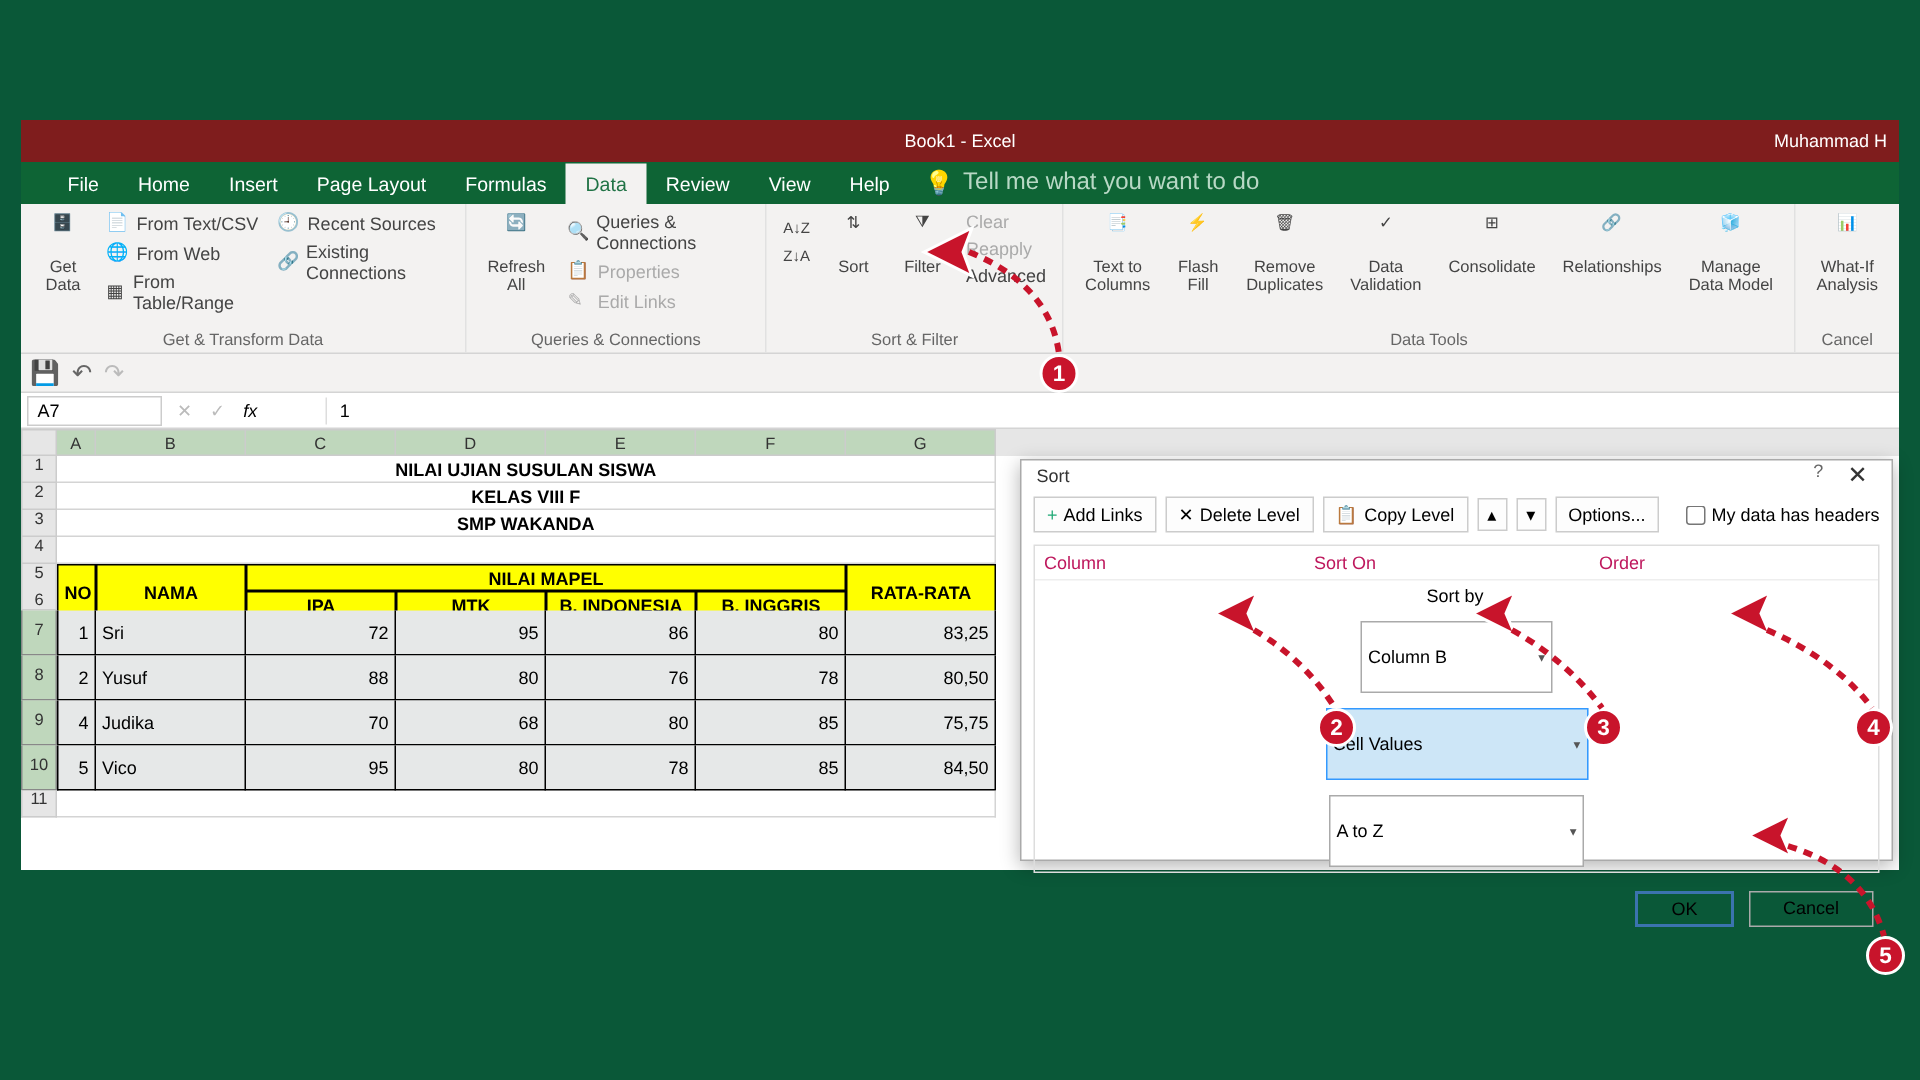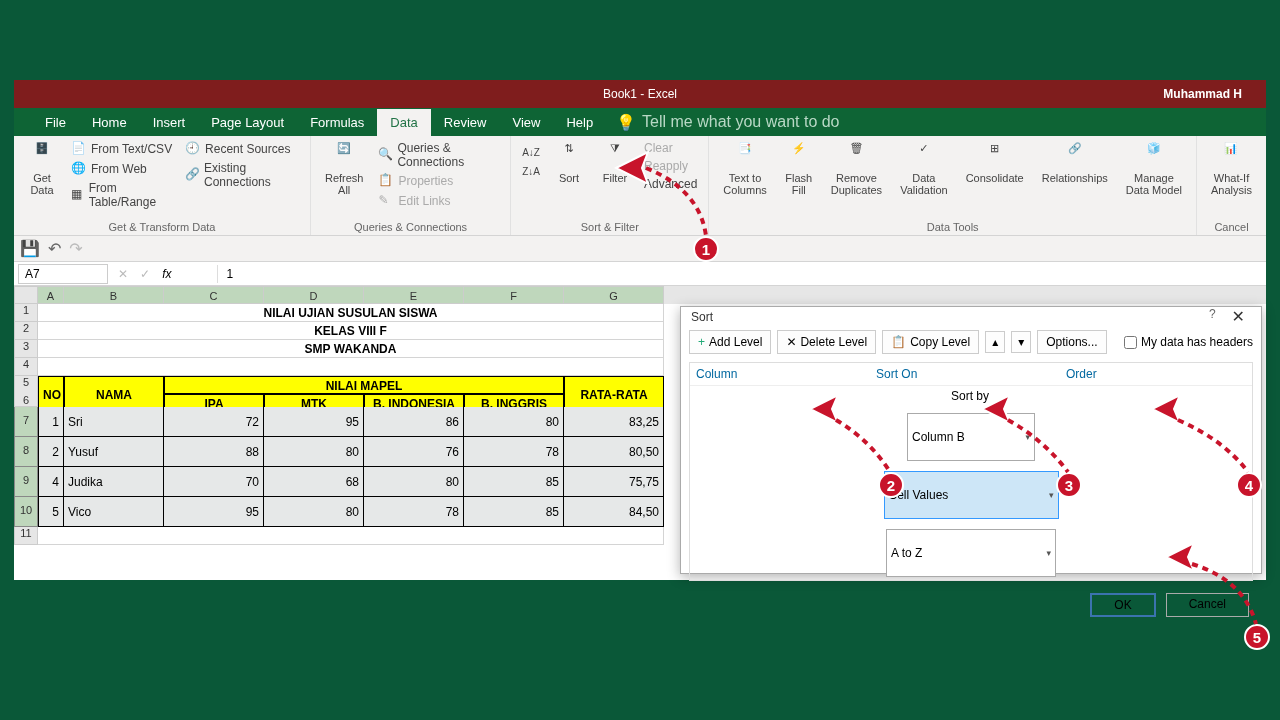--- a/index.html
+++ b/index.html
@@ -1,20 +1,20 @@
 <!DOCTYPE html>
 <html><head>
 <meta charset="utf-8">
 <style>
 * { box-sizing: border-box; margin: 0; padding: 0; font-family: "Segoe UI", Arial, sans-serif; }
 body { background: #0a5838; width: 1280px; height: 720px; overflow: hidden; position: relative; }
 .excel-window { position: absolute; left: 14px; top: 80px; width: 1252px; height: 500px; background: #fff; }
 .titlebar { background: #7f1d1d; height: 28px; color: #fff; font-size: 12px; display: flex; align-items: center; }
 .titlebar .title { position: absolute; left: 50%; transform: translateX(-50%); }
-.titlebar .user { position: absolute; right: 24px; font-weight: bold; }
+.titlebar .user { position: absolute; right: 8px; }
 .ribbon-tabs { background: #0e6435; height: 28px; display: flex; align-items: center; padding-left: 18px; }
 .ribbon-tab { color: #fff; font-size: 13px; padding: 6px 13px; cursor: pointer; }
 .ribbon-tab.active { background: #f3f2f1; color: #217346; }
 .tell-me { color: #b8d8c5; margin-left: 10px; display: flex; align-items: center; gap: 6px; }
 .ribbon-content { background: #f3f2f1; height: 100px; border-bottom: 1px solid #d4d4d4; display: flex; font-size: 12px; color: #444; }
 .ribbon-group { border-right: 1px solid #e1e1e1; padding: 4px 8px 2px 8px; display: flex; flex-direction: column; justify-content: space-between; }
 .ribbon-group-label { text-align: center; color: #666; font-size: 11px; padding-top: 2px; }
 .ribbon-row { display: flex; gap: 6px; align-items: flex-start; }
 .ribbon-col { display: flex; flex-direction: column; gap: 2px; align-items: center; }
 .ribbon-item { display: flex; align-items: center; gap: 4px; padding: 1px 3px; cursor: pointer; }
@@ -46,21 +46,21 @@
 
 
 .dialog { position: absolute; left: 680px; top: 306px; width: 582px; height: 268px; background: #fff; border: 1px solid #aaa; box-shadow: 0 3px 12px rgba(0,0,0,.3); font-size: 12px; display:flex; flex-direction:column;}
 .dlg-title { height: 30px; display: flex; align-items: center; padding: 0 10px; justify-content: space-between; color:#333;}
 .dlg-close { font-size: 16px; cursor: pointer; padding:0 6px;}
 .dlg-toolbar { margin: 4px 8px; display: flex; gap: 6px; align-items: center; }
 .dlg-btn { border: 1px solid #ccc; background: #fdfdfd; padding: 4px 8px; cursor: pointer; display:flex; align-items:center; gap:4px;}
 .dlg-btn.sm { padding: 3px 6px; }
 .dlg-check { margin-left: auto; display: flex; align-items: center; gap: 4px; }
 .dlg-grid { border: 1px solid #ddd; margin: 4px 8px; flex: 1; }
-.dlg-gridhead { display: flex; color: #0369a1; padding: 4px 6px; border-bottom: 1px solid #eee; }
+.dlg-gridhead { display: flex; color: #be185d; padding: 4px 6px; border-bottom: 1px solid #eee; }
 .dlg-gridrow { display: flex; align-items: center; padding: 3px 6px; gap: 10px; flex-direction: column; }
 .combo { border: 1px solid #aaa; background: #fff; padding: 16px 4px; display: flex; align-items: center; justify-content: space-between; cursor: pointer; }
 .combo.sel { background: #cde6f7; border-color: #3399ff; }
 .combo .arrow { font-size: 9px; color: #555; }
 .dlg-footer { display: flex; justify-content: flex-end; gap: 10px; padding: 8px 12px;}
 .dlg-footer .btn { border: 1px solid #aaa; padding: 3px 22px; cursor: pointer; }
 .dlg-footer .btn.primary { border: 2px solid #3b73af; }
 
 
 .annot-circle { position: absolute; width: 26px; height: 26px; border-radius: 50%; background: #c8142b; border: 2px solid #fff; color: #fff; font-weight: bold; display: flex; align-items: center; justify-content: center; font-size: 15px; pointer-events:none;}
@@ -342,21 +342,21 @@
   <div class="dlg-title">
     <span>Sort</span>
     <div style="display:flex;gap:10px;">
       <span style="cursor:pointer;color:#666;">?</span>
       <span class="dlg-close">✕</span>
     </div>
   </div>
   <div class="dlg-toolbar">
     <div class="dlg-btn">
         <span style="color:#2a7;">+</span>
-        <span>Add Level</span>
+        <span>Add Links</span>
       </div>
     <div class="dlg-btn">
         <span>✕</span>
         <span>Delete Level</span>
       </div>
     <div class="dlg-btn">
         <span>📋</span>
         <span>Copy Level</span>
       </div>
     <div class="dlg-btn sm">

